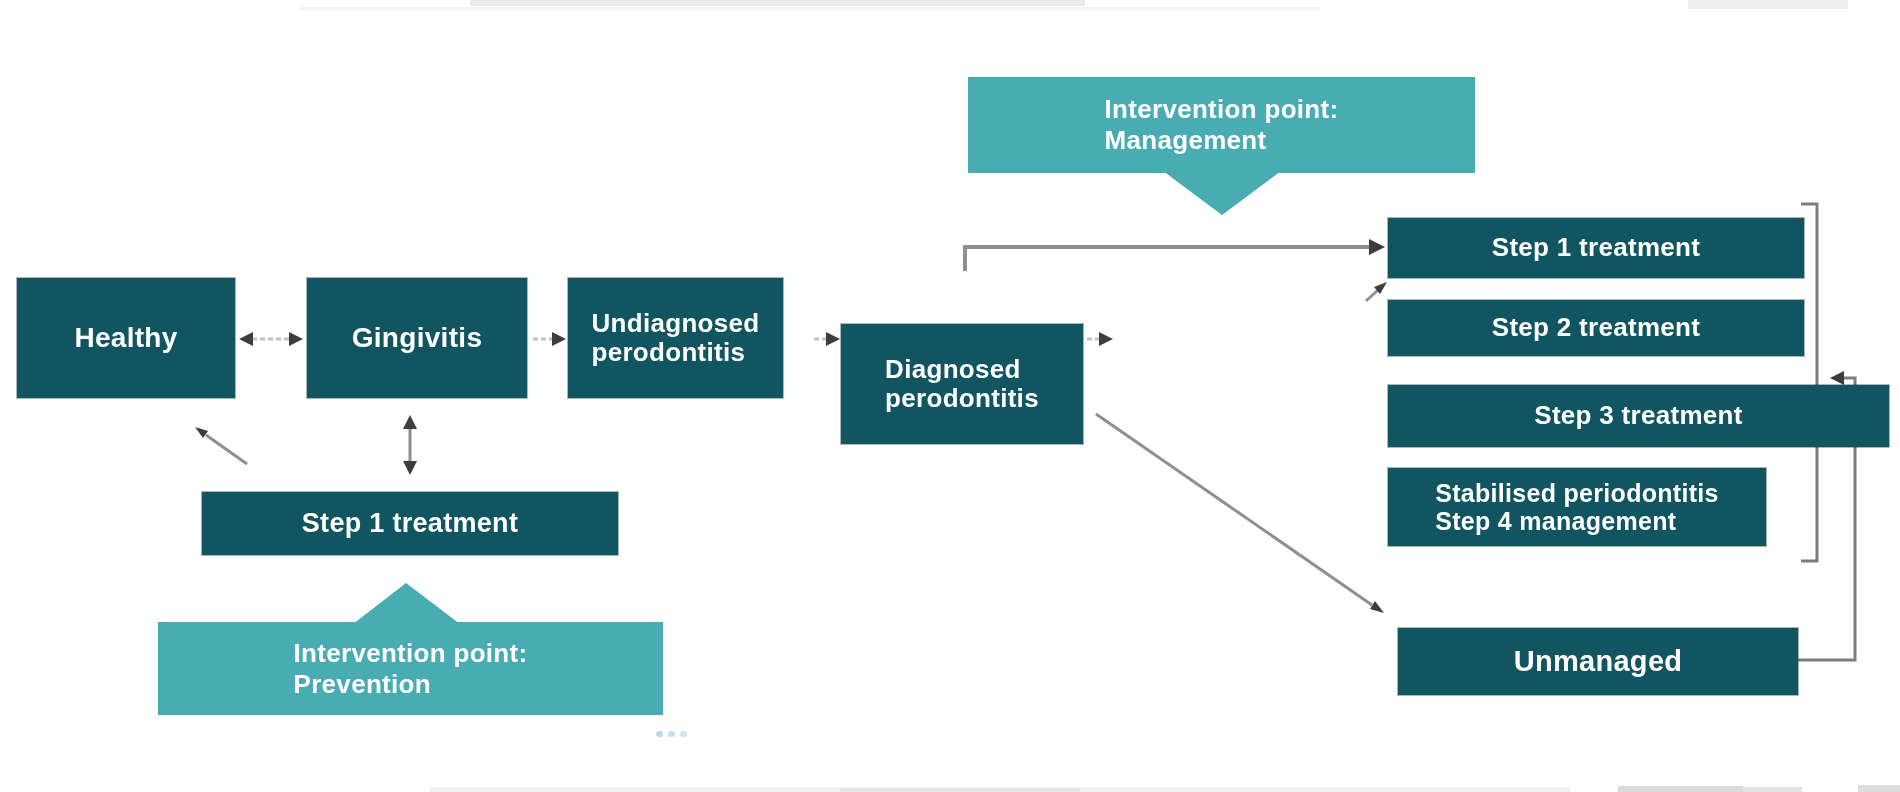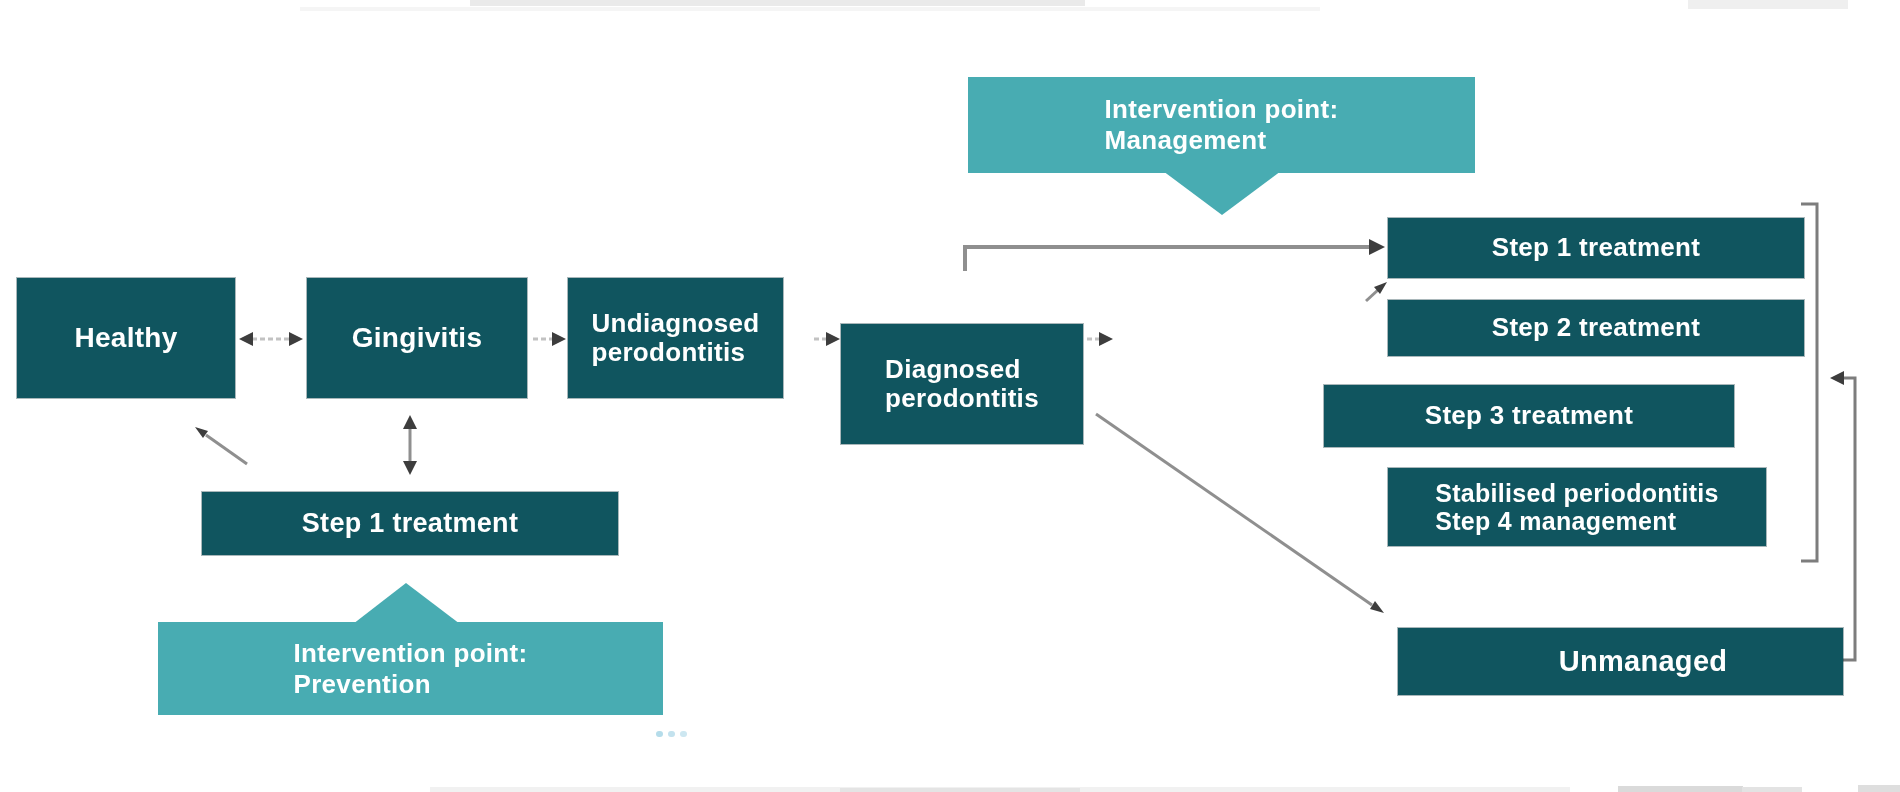--- a/index.html
+++ b/index.html
@@ -104,24 +104,24 @@
 
   <div class="box" style="left:307px;top:278px;width:220px;height:120px;font-size:28px;">Gingivitis</div>
   <div class="box" style="left:17px;top:278px;width:218px;height:120px;font-size:28px;">Healthy</div>
   <div class="box" style="left:568px;top:278px;width:215px;height:120px;font-size:26px;">Undiagnosed
 perodontitis</div>
   <div class="box" style="left:841px;top:278px;width:242px;height:120px;font-size:26px;margin-top:46px;">Diagnosed
 perodontitis</div>
 
   <div class="box" style="left:1388px;top:218px;width:416px;height:60px;font-size:26px;">Step 1 treatment</div>
   <div class="box" style="left:1388px;top:300px;width:416px;height:56px;font-size:26px;">Step 2 treatment</div>
-  <div class="box" style="left:1324px;top:385px;width:410px;height:62px;font-size:26px;">Step 3 treatment</div>
+  <div class="box" style="left:1388px;top:385px;width:501px;height:62px;font-size:26px;">Step 3 treatment</div>
   <div class="box" style="left:1388px;top:468px;width:378px;height:78px;font-size:25px;">Stabilised periodontitis
 Step 4 management</div>
-  <div class="box" style="left:1398px;top:628px;width:400px;height:67px;font-size:29px;padding-left:45px;">Unmanaged</div>
+  <div class="box" style="left:1398px;top:628px;width:400px;height:67px;font-size:29px;">Unmanaged</div>
 
   <div class="box" style="left:202px;top:492px;width:416px;height:63px;font-size:27px;">Step 1 treatment</div>
 
   <div class="callout" style="left:968px;top:77px;width:507px;height:96px;font-size:26px;">Intervention point:
 Management</div>
   <div class="callout" style="left:158px;top:622px;width:505px;height:93px;font-size:26px;">Intervention point:
 Prevention</div>
 
 </div>
 

